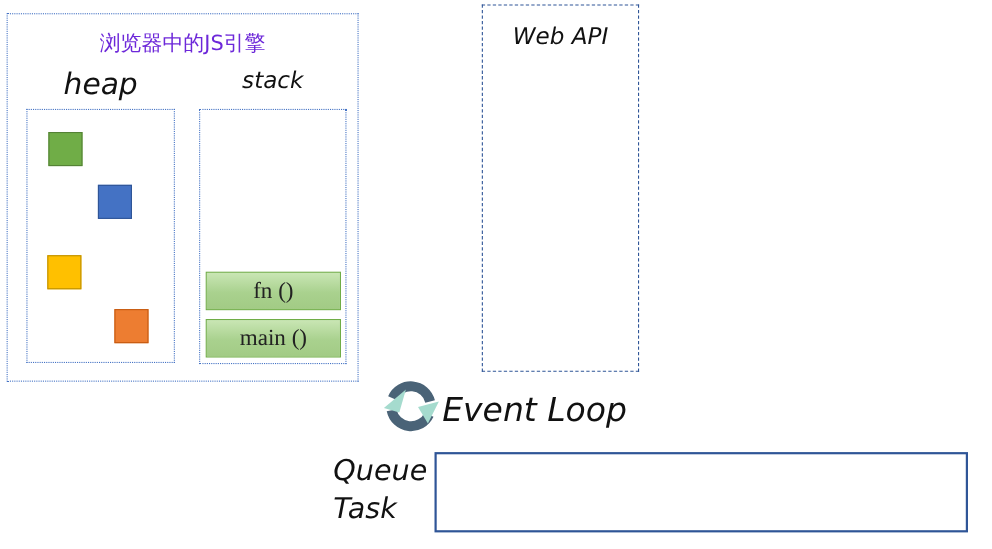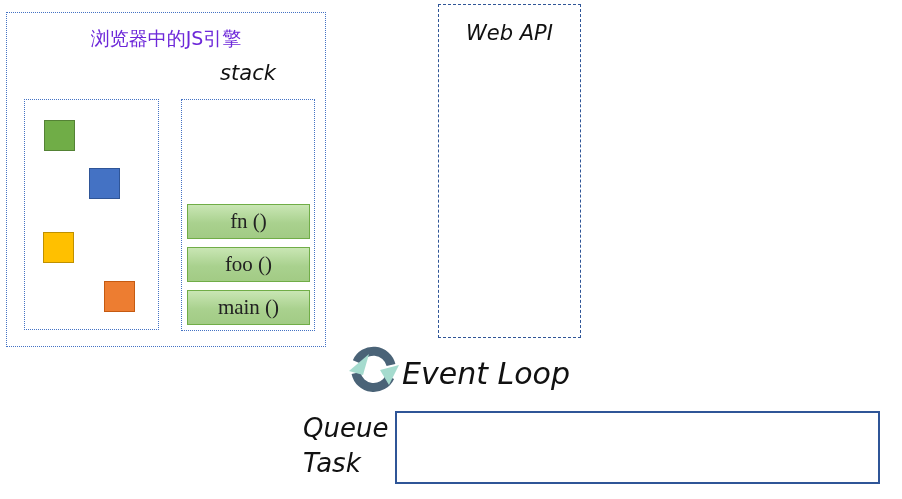--- a/index.html
+++ b/index.html
@@ -77,33 +77,33 @@
   .task-queue-box {
     left: 395px; top: 411px; width: 485px; height: 73px;
     border: 2px solid #2F5597; background: #ffffff;
   }
 </style>
 </head>
 <body>
 
 <div class="abs js-engine">
   <div class="js-engine-title">浏览器中的JS引擎</div>
+  <div class="heap-label hand">heap</div>
   <div class="stack-label hand">stack</div>
 
   <div class="heap-box">
     <div class="heap-square sq-0" style="background-color:#70AD47;border-color:#548235"></div>
     <div class="heap-square sq-1" style="background-color:#4472C4;border-color:#2F5597"></div>
     <div class="heap-square sq-2" style="background-color:#FFC000;border-color:#BF9000"></div>
     <div class="heap-square sq-3" style="background-color:#ED7D31;border-color:#C55A11"></div>
   </div>
 
   <div class="stack-box">
     <div class="stack-frames">
       <div class="stack-frame">fn ()</div>
-      <div class="stack-frame">foo ()</div>
       <div class="stack-frame">main ()</div>
     </div>
   </div>
 </div>
 
 <div class="abs webapi">
   <div class="webapi-title hand">Web API</div>
 </div>
 
 <div class="abs event-loop">

